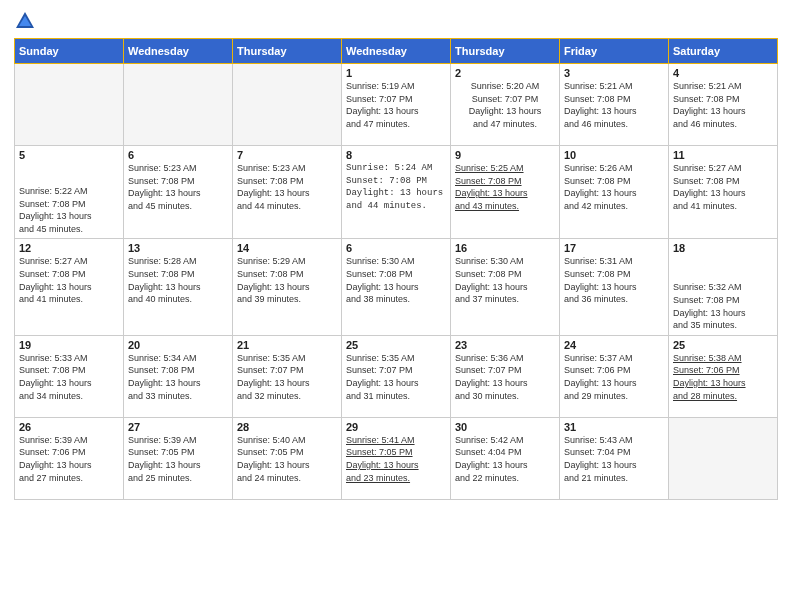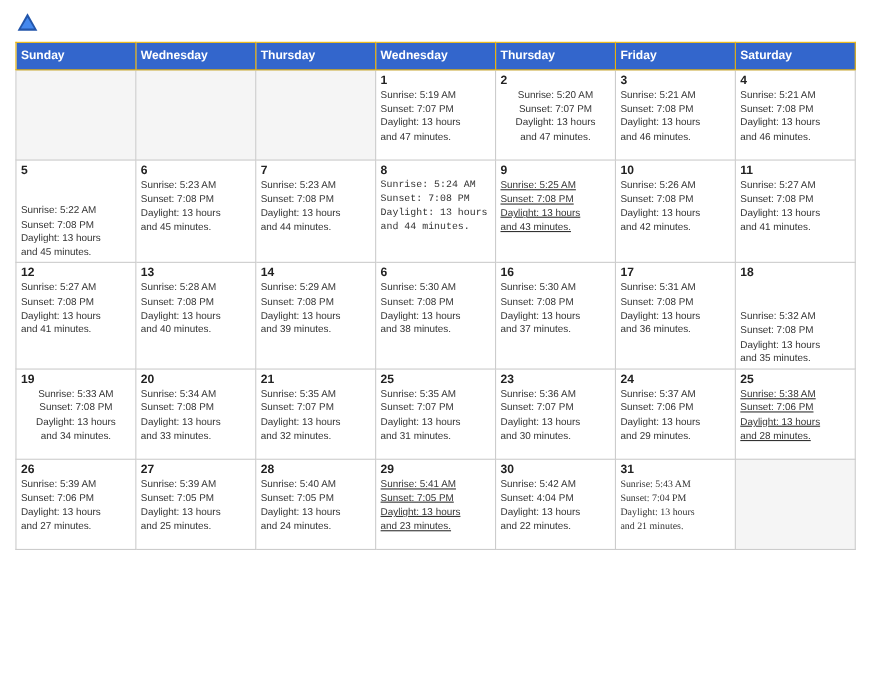--- a/index.html
+++ b/index.html
@@ -262,21 +262,21 @@
             <span class="day-number">18</span>
             <div class="day-info" style="white-space: pre-line; margin-top: 27px;">Sunrise: 5:32 AM
 Sunset: 7:08 PM
 Daylight: 13 hours
 and 35 minutes.</div>
           </td>
         </tr>
         <tr>
           <td>
             <span class="day-number">19</span>
-            <div class="day-info" style="white-space: pre-line; text-align: center;">Sunrise: 5:33 AM
+            <div class="day-info" style="white-space: pre-line;">Sunrise: 5:33 AM
 Sunset: 7:08 PM
 Daylight: 13 hours
 and 34 minutes.</div>
           </td>
           <td>
             <span class="day-number">20</span>
             <div class="day-info" style="white-space: pre-line;">Sunrise: 5:34 AM
 Sunset: 7:08 PM
 Daylight: 13 hours
 and 33 minutes.</div>
@@ -348,21 +348,21 @@
           </td>
           <td>
             <span class="day-number">30</span>
             <div class="day-info" style="white-space: pre-line;">Sunrise: 5:42 AM
 Sunset: 4:04 PM
 Daylight: 13 hours
 and 22 minutes.</div>
           </td>
           <td>
             <span class="day-number">31</span>
-            <div class="day-info" style="white-space: pre-line; font-family: Liberation Serif, serif;">Sunrise: 5:43 AM
+            <div class="day-info" style="white-space: pre-line;">Sunrise: 5:43 AM
 Sunset: 7:04 PM
 Daylight: 13 hours
 and 21 minutes.</div>
           </td>
           <td class="empty"></td>
         </tr>
       </tbody>
   </table>
 </div>
 

